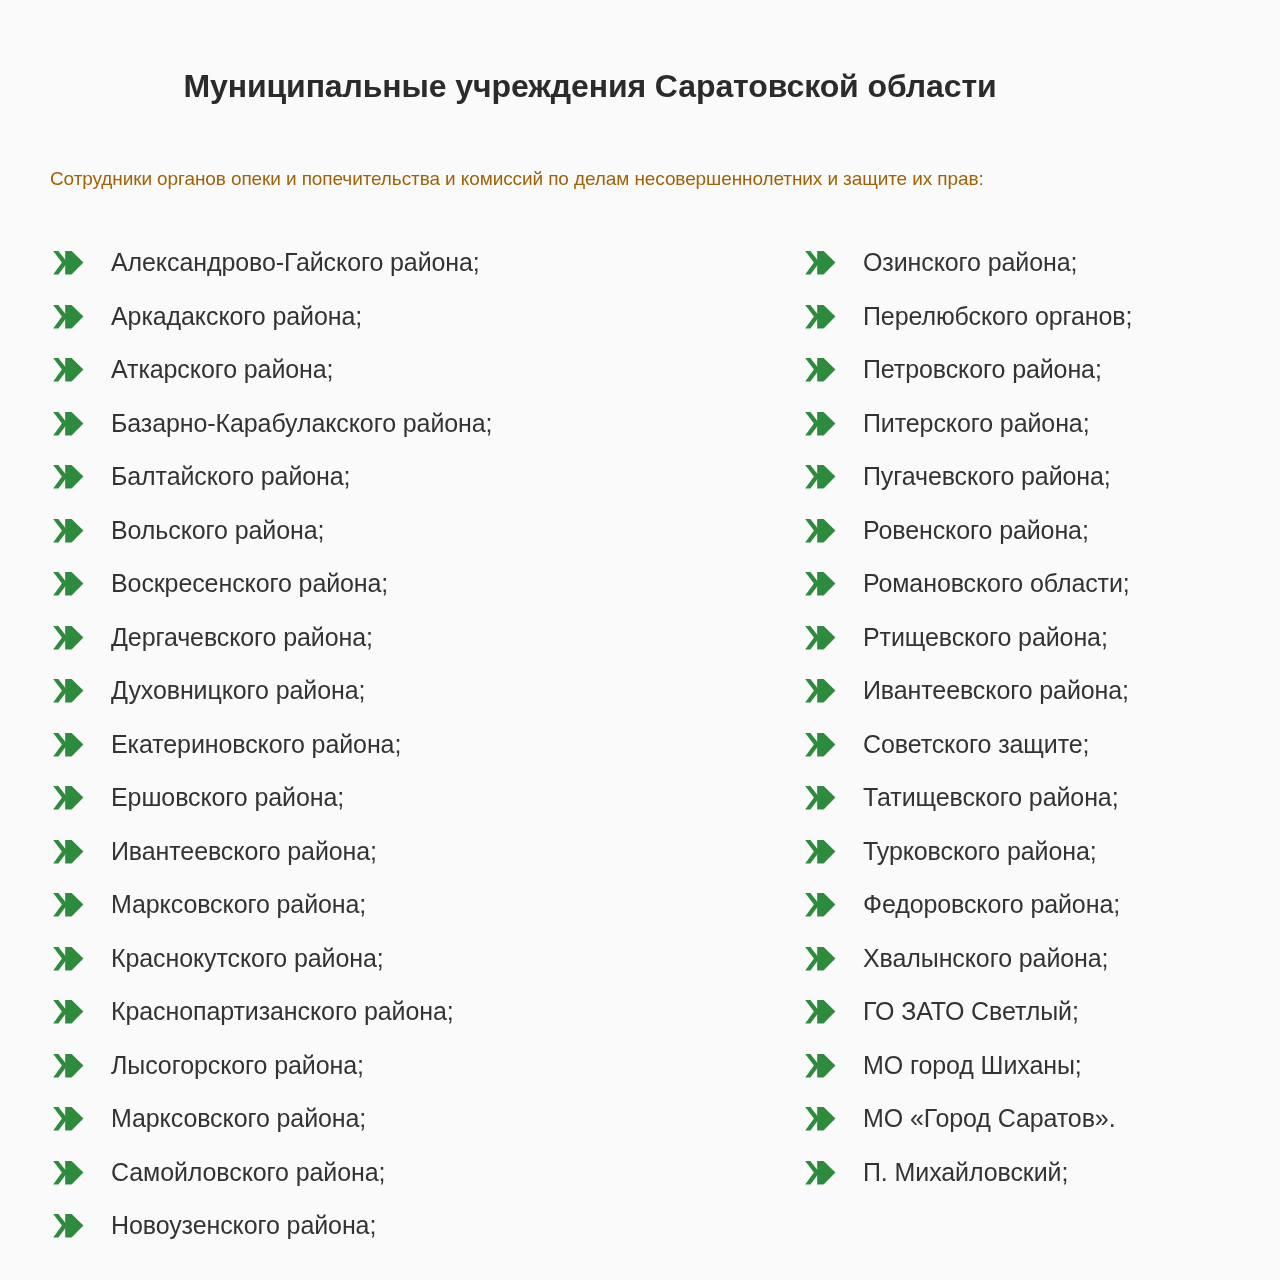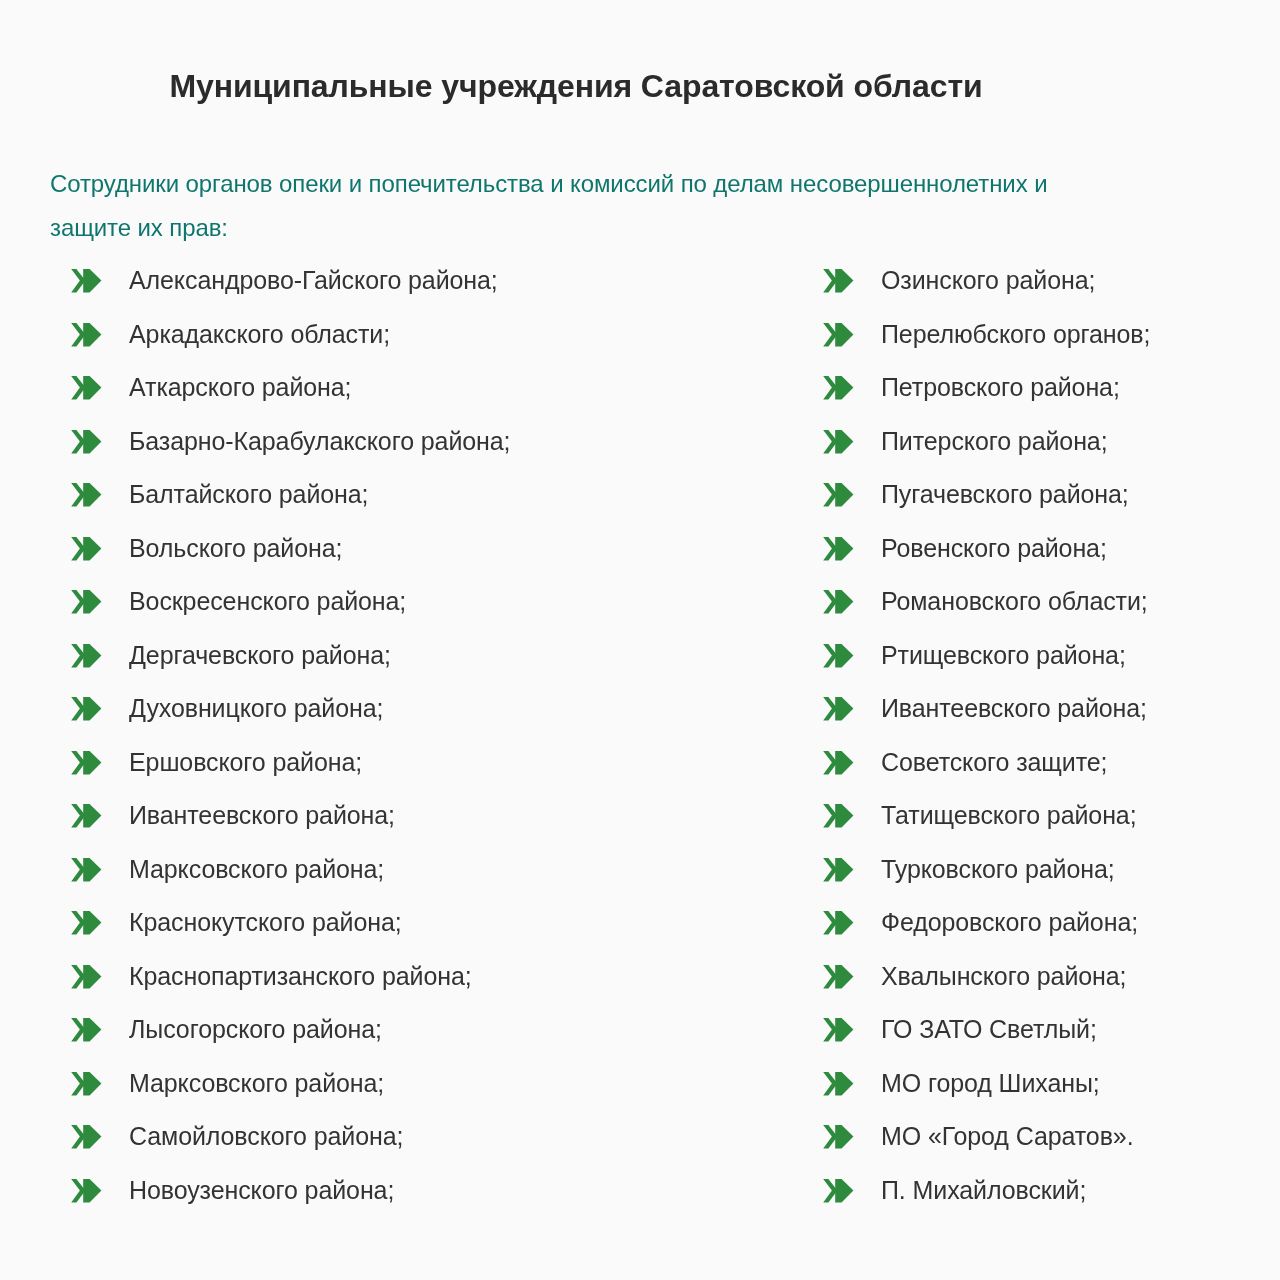--- a/index.html
+++ b/index.html
@@ -21,61 +21,61 @@
     position: relative;
     width: 1280px;
     height: 1280px;
     box-sizing: border-box;
   }
 
   
   .page-title {
     position: absolute;
     top: 44px;
-    left: 4px;
+    left: 18px;
     width: 1144px;
     text-align: center;
     font-size: 32px;
     line-height: 42px;
     font-weight: bold;
     color: #2b2b2b;
     letter-spacing: -0.1px;
   }
 
   
   .intro {
     position: absolute;
     top: 138px;
     left: 50px;
     width: 1060px;
-    font-size: 24px;
+    font-size: 19px;
     line-height: 44px;
     font-weight: 400;
-    color: #0f766e;
+    color: #a16207;
     letter-spacing: -0.1px;
   }
 
   
   .columns {
     position: absolute;
     top: 246px;
     left: 0;
     width: 1280px;
   }
 
   .col {
     position: absolute;
     top: 0;
   }
   .col-left  { left: 52px;  width: 660px; }
   .col-right { left: 804px; width: 500px; }
 
   .list {
     list-style: none;
-    margin: 18px;
+    margin: 0;
     padding: 0;
   }
 
   .list-item {
     display: flex;
     align-items: flex-start;
     height: 53.5px;
     box-sizing: border-box;
   }
 
@@ -114,21 +114,21 @@
               <path fill="#2e8b3d" d="M1.2 1.0 L6.4 1.0 L15.4 12.4 L6.4 24.4 L1.2 24.4 L9.9 12.4 Z"></path>
               <path fill="#2e8b3d" d="M13.2 1.0 L19.6 1.0 L31.4 12.4 L19.6 24.4 L13.2 24.4 L13.2 1.0 Z"></path>
             </svg>
             <span class="item-label">Александрово-Гайского района;</span>
           </li>
           <li class="list-item">
             <svg class="bullet-icon" viewBox="0 0 33 26" xmlns="http://www.w3.org/2000/svg" aria-hidden="true">
               <path fill="#2e8b3d" d="M1.2 1.0 L6.4 1.0 L15.4 12.4 L6.4 24.4 L1.2 24.4 L9.9 12.4 Z"></path>
               <path fill="#2e8b3d" d="M13.2 1.0 L19.6 1.0 L31.4 12.4 L19.6 24.4 L13.2 24.4 L13.2 1.0 Z"></path>
             </svg>
-            <span class="item-label">Аркадакского области;</span>
+            <span class="item-label">Аркадакского района;</span>
           </li>
           <li class="list-item">
             <svg class="bullet-icon" viewBox="0 0 33 26" xmlns="http://www.w3.org/2000/svg" aria-hidden="true">
               <path fill="#2e8b3d" d="M1.2 1.0 L6.4 1.0 L15.4 12.4 L6.4 24.4 L1.2 24.4 L9.9 12.4 Z"></path>
               <path fill="#2e8b3d" d="M13.2 1.0 L19.6 1.0 L31.4 12.4 L19.6 24.4 L13.2 24.4 L13.2 1.0 Z"></path>
             </svg>
             <span class="item-label">Аткарского района;</span>
           </li>
           <li class="list-item">
             <svg class="bullet-icon" viewBox="0 0 33 26" xmlns="http://www.w3.org/2000/svg" aria-hidden="true">
@@ -164,20 +164,27 @@
               <path fill="#2e8b3d" d="M13.2 1.0 L19.6 1.0 L31.4 12.4 L19.6 24.4 L13.2 24.4 L13.2 1.0 Z"></path>
             </svg>
             <span class="item-label">Дергачевского района;</span>
           </li>
           <li class="list-item">
             <svg class="bullet-icon" viewBox="0 0 33 26" xmlns="http://www.w3.org/2000/svg" aria-hidden="true">
               <path fill="#2e8b3d" d="M1.2 1.0 L6.4 1.0 L15.4 12.4 L6.4 24.4 L1.2 24.4 L9.9 12.4 Z"></path>
               <path fill="#2e8b3d" d="M13.2 1.0 L19.6 1.0 L31.4 12.4 L19.6 24.4 L13.2 24.4 L13.2 1.0 Z"></path>
             </svg>
             <span class="item-label">Духовницкого района;</span>
+          </li>
+          <li class="list-item">
+            <svg class="bullet-icon" viewBox="0 0 33 26" xmlns="http://www.w3.org/2000/svg" aria-hidden="true">
+              <path fill="#2e8b3d" d="M1.2 1.0 L6.4 1.0 L15.4 12.4 L6.4 24.4 L1.2 24.4 L9.9 12.4 Z"></path>
+              <path fill="#2e8b3d" d="M13.2 1.0 L19.6 1.0 L31.4 12.4 L19.6 24.4 L13.2 24.4 L13.2 1.0 Z"></path>
+            </svg>
+            <span class="item-label">Екатериновского района;</span>
           </li>
           <li class="list-item">
             <svg class="bullet-icon" viewBox="0 0 33 26" xmlns="http://www.w3.org/2000/svg" aria-hidden="true">
               <path fill="#2e8b3d" d="M1.2 1.0 L6.4 1.0 L15.4 12.4 L6.4 24.4 L1.2 24.4 L9.9 12.4 Z"></path>
               <path fill="#2e8b3d" d="M13.2 1.0 L19.6 1.0 L31.4 12.4 L19.6 24.4 L13.2 24.4 L13.2 1.0 Z"></path>
             </svg>
             <span class="item-label">Ершовского района;</span>
           </li>
           <li class="list-item">
             <svg class="bullet-icon" viewBox="0 0 33 26" xmlns="http://www.w3.org/2000/svg" aria-hidden="true">

